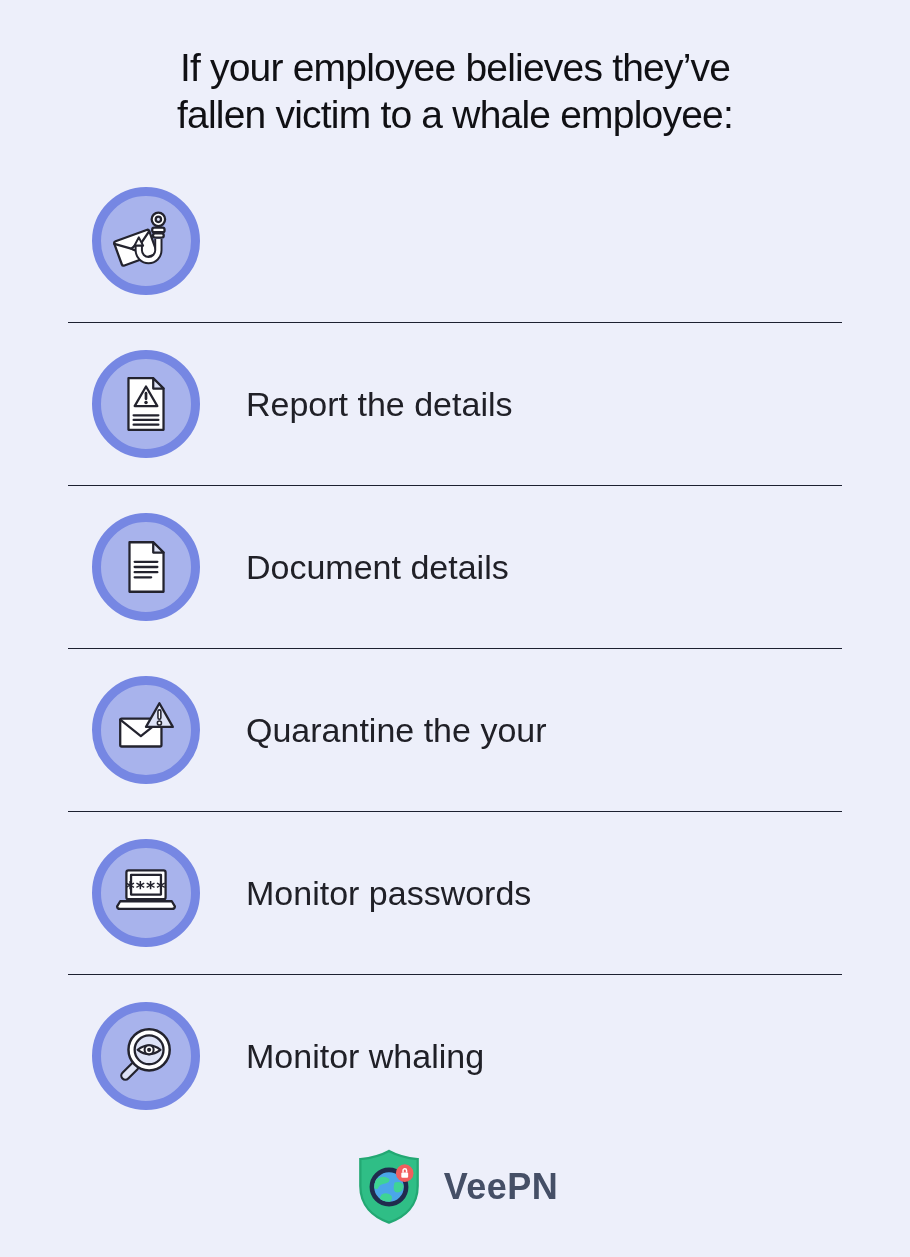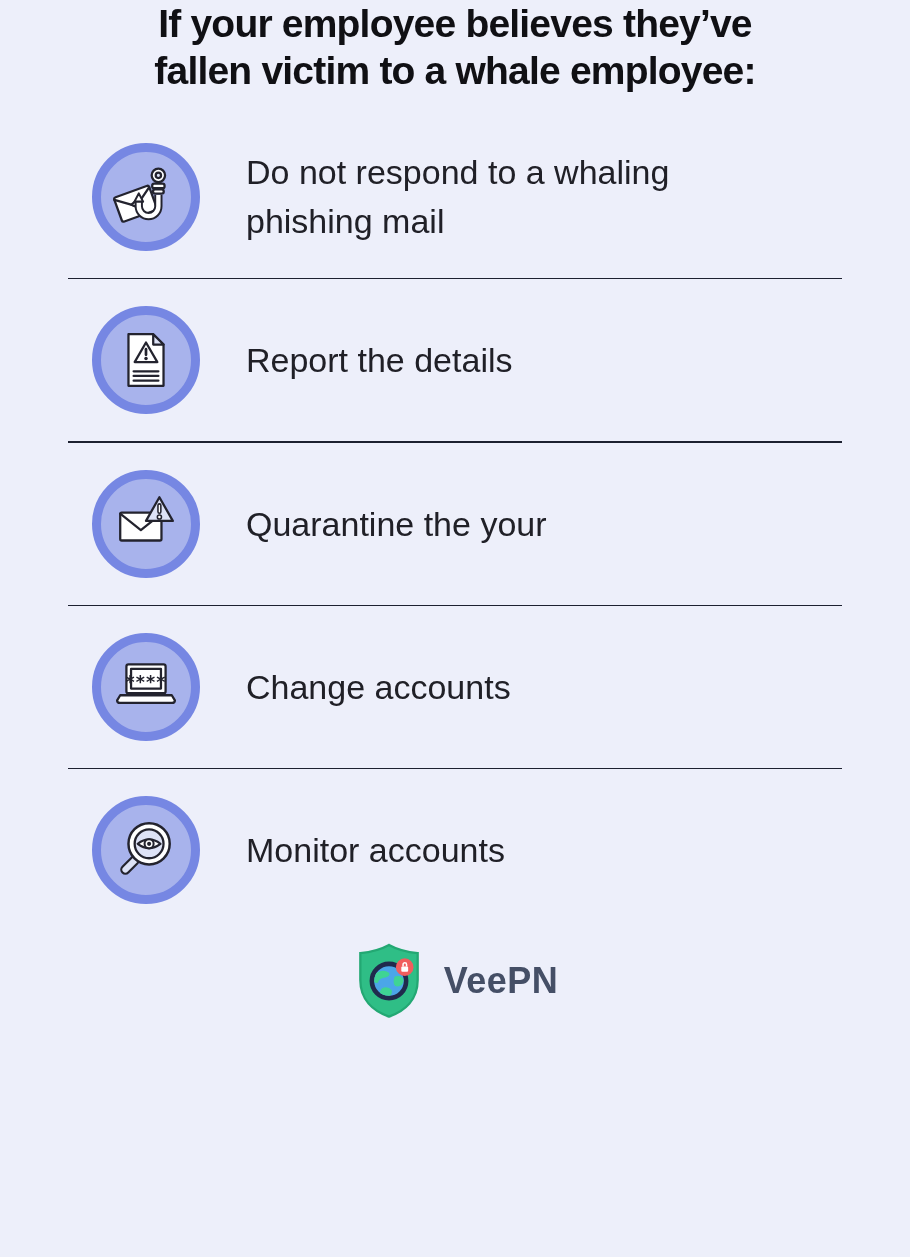--- a/index.html
+++ b/index.html
@@ -2,22 +2,22 @@
 <html style="--bg: #edeffa; --title-ink: #101014; --item-ink: #202027; --divider: #1d2130; --badge-ring: #7687e3; --badge-fill: #a8b3ec; --icon-ink: #23232e; --icon-lavender: #dde2f6; --shield-green: #2fbe86; --shield-green-dark: #23a873; --globe-ring: #202b4d; --globe-ocean: #4ba6e9; --globe-land: #3fd494; --lock-red: #f15e5e; --brand-ink: #454f66;"><head>
 <meta charset="utf-8">
 <style>
   html,body{margin:0;padding:0;}
   body{
     width:910px;height:1257px;overflow:hidden;
     background:var(--bg,#edeffa);
     font-family:"Liberation Sans",sans-serif;
   }
   .title{
-    text-align:center;
-    font-weight:700;font-size:39px;line-height:1.21;
+    padding-top:44px;text-align:center;
+    font-weight:400;font-size:39px;line-height:1.21;
     color:var(--title-ink,#101014);letter-spacing:-0.8px;
   }
   .title span{display:block;}
   .list{margin-top:22px;}
   .row{
     display:flex;align-items:center;gap:46px;
     height:162px;box-sizing:border-box;padding-left:92px;
   }
   .sep{height:1px;background:var(--divider,#1d2130);margin:0 68px;}
   .badge{
@@ -60,21 +60,20 @@
           <circle cx="44" cy="11" r="6.5" fill="#ffffff"></circle>
           <circle cx="44" cy="11" r="2.6" fill="#dde2f6"></circle>
           <rect x="38" y="19" width="12" height="4.5" rx="2" fill="#ffffff"></rect>
           <rect x="38.8" y="24.7" width="10.4" height="4" rx="2" fill="#ffffff"></rect>
         </g>
         <path d="M44 30 v11 a9.5 9.5 0 0 1 -19 0 v-5" fill="none" stroke="#23232e" stroke-width="8"></path>
         <path d="M44 30 v11 a9.5 9.5 0 0 1 -19 0 v-5" fill="none" stroke="#ffffff" stroke-width="4.2"></path>
         <polygon points="25,28.5 20.8,36.5 29.2,36.5" fill="#ffffff" stroke="#23232e" stroke-width="2" stroke-linejoin="round"></polygon>
       </svg>
     </div>
-    <div class="label">Do not respond to a whaling phishing mail</div>
   </div>
   <div class="sep"></div>
 
   <div class="row">
     <div class="badge">
       <svg width="66" height="66" viewBox="0 0 64 64">
         <g stroke="#23232e" stroke-width="2.2" stroke-linejoin="round" stroke-linecap="round">
           <path d="M15 7 h24 l10 10 v40 h-34 z" fill="#ffffff"></path>
           <path d="M39 7 v10 h10 z" fill="#dde2f6"></path>
           <path d="M32 15 l11 19 h-22 z" fill="#ffffff"></path>
@@ -83,20 +82,35 @@
           <line x1="20" y1="52" x2="44" y2="52"></line>
         </g>
         <line x1="32" y1="21.5" x2="32" y2="27" stroke="#23232e" stroke-width="2.6" stroke-linecap="round"></line>
         <circle cx="32" cy="30.6" r="1.7" fill="#23232e"></circle>
       </svg>
     </div>
     <div class="label">Report the details</div>
   </div>
   <div class="sep"></div>
 
+  <div class="row">
+    <div class="badge">
+      <svg width="66" height="66" viewBox="0 0 64 64">
+        <g stroke="#23232e" stroke-width="2.2" stroke-linejoin="round" stroke-linecap="round">
+          <path d="M16 8 h23 l10 10 v38 h-33 z" fill="#ffffff"></path>
+          <path d="M39 8 v10 h10 z" fill="#dde2f6"></path>
+          <line x1="21" y1="27" x2="43" y2="27"></line>
+          <line x1="21" y1="32" x2="43" y2="32"></line>
+          <line x1="21" y1="37" x2="43" y2="37"></line>
+          <line x1="21" y1="42" x2="37" y2="42"></line>
+        </g>
+      </svg>
+    </div>
+    <div class="label">Document details</div>
+  </div>
   <div class="sep"></div>
 
   <div class="row">
     <div class="badge">
       <svg width="66" height="66" viewBox="0 0 64 64">
         <g stroke="#23232e" stroke-width="2.2" stroke-linejoin="round" stroke-linecap="round">
           <rect x="7" y="21" width="40" height="27" rx="1.5" fill="#ffffff"></rect>
           <polyline points="7,22 27,38 47,22" fill="none"></polyline>
           <path d="M45 6 l13 23 h-26 z" fill="#dde2f6"></path>
         </g>
@@ -112,37 +126,37 @@
     <div class="badge">
       <svg width="66" height="66" viewBox="0 0 64 64">
         <g stroke="#23232e" stroke-width="2.2" stroke-linejoin="round" stroke-linecap="round">
           <rect x="13" y="10" width="38" height="28" rx="2" fill="#ffffff"></rect>
           <rect x="17.5" y="14.5" width="29" height="19" fill="#ffffff"></rect>
           <path d="M7 40 H57 L60 45 Q60 47.5 57 47.5 H7 Q4 47.5 4 45 Z" fill="#ffffff"></path>
         </g>
         <text x="32" y="33" text-anchor="middle" font-size="17" font-weight="bold" font-family="DejaVu Sans, sans-serif" letter-spacing="1" fill="#23232e">****</text>
       </svg>
     </div>
-    <div class="label">Change accounts</div>
+    <div class="label">Monitor passwords</div>
   </div>
   <div class="sep"></div>
 
   <div class="row">
     <div class="badge">
       <svg width="66" height="66" viewBox="0 0 64 64">
         <path d="M21 42 L12 51" stroke="#23232e" stroke-width="10" stroke-linecap="round"></path>
         <path d="M21 42 L12 51" stroke="#dde2f6" stroke-width="5.8" stroke-linecap="round"></path>
         <circle cx="35" cy="26" r="20" fill="#ffffff" stroke="#23232e" stroke-width="2.4"></circle>
         <circle cx="35" cy="26" r="14" fill="#dde2f6" stroke="#23232e" stroke-width="2.2"></circle>
         <path d="M24 26 Q35 17.5 46 26 Q35 34.5 24 26 Z" fill="#ffffff" stroke="#23232e" stroke-width="2.2" stroke-linejoin="round"></path>
         <circle cx="35" cy="26" r="4.4" fill="#ffffff" stroke="#23232e" stroke-width="2"></circle>
         <circle cx="35" cy="26" r="2" fill="#23232e"></circle>
       </svg>
     </div>
-    <div class="label">Monitor accounts</div>
+    <div class="label">Monitor whaling</div>
   </div>
 </div>
 
 <div class="footer">
   <svg width="74" height="78" viewBox="0 0 80 84">
     <path d="M40 3 C50 8.5 62 11 71 11.8 V41 C71 62 57.5 74.5 40 80.5 C22.5 74.5 9 62 9 41 V11.8 C18 11 30 8.5 40 3 Z" fill="#2fbe86" stroke="#23a873" stroke-width="2.5"></path>
     <circle cx="40" cy="42" r="18.5" fill="#4ba6e9" stroke="#202b4d" stroke-width="5"></circle>
     <clipPath id="globeClip">
         <circle cx="40" cy="42" r="16"></circle>
       </clipPath>

